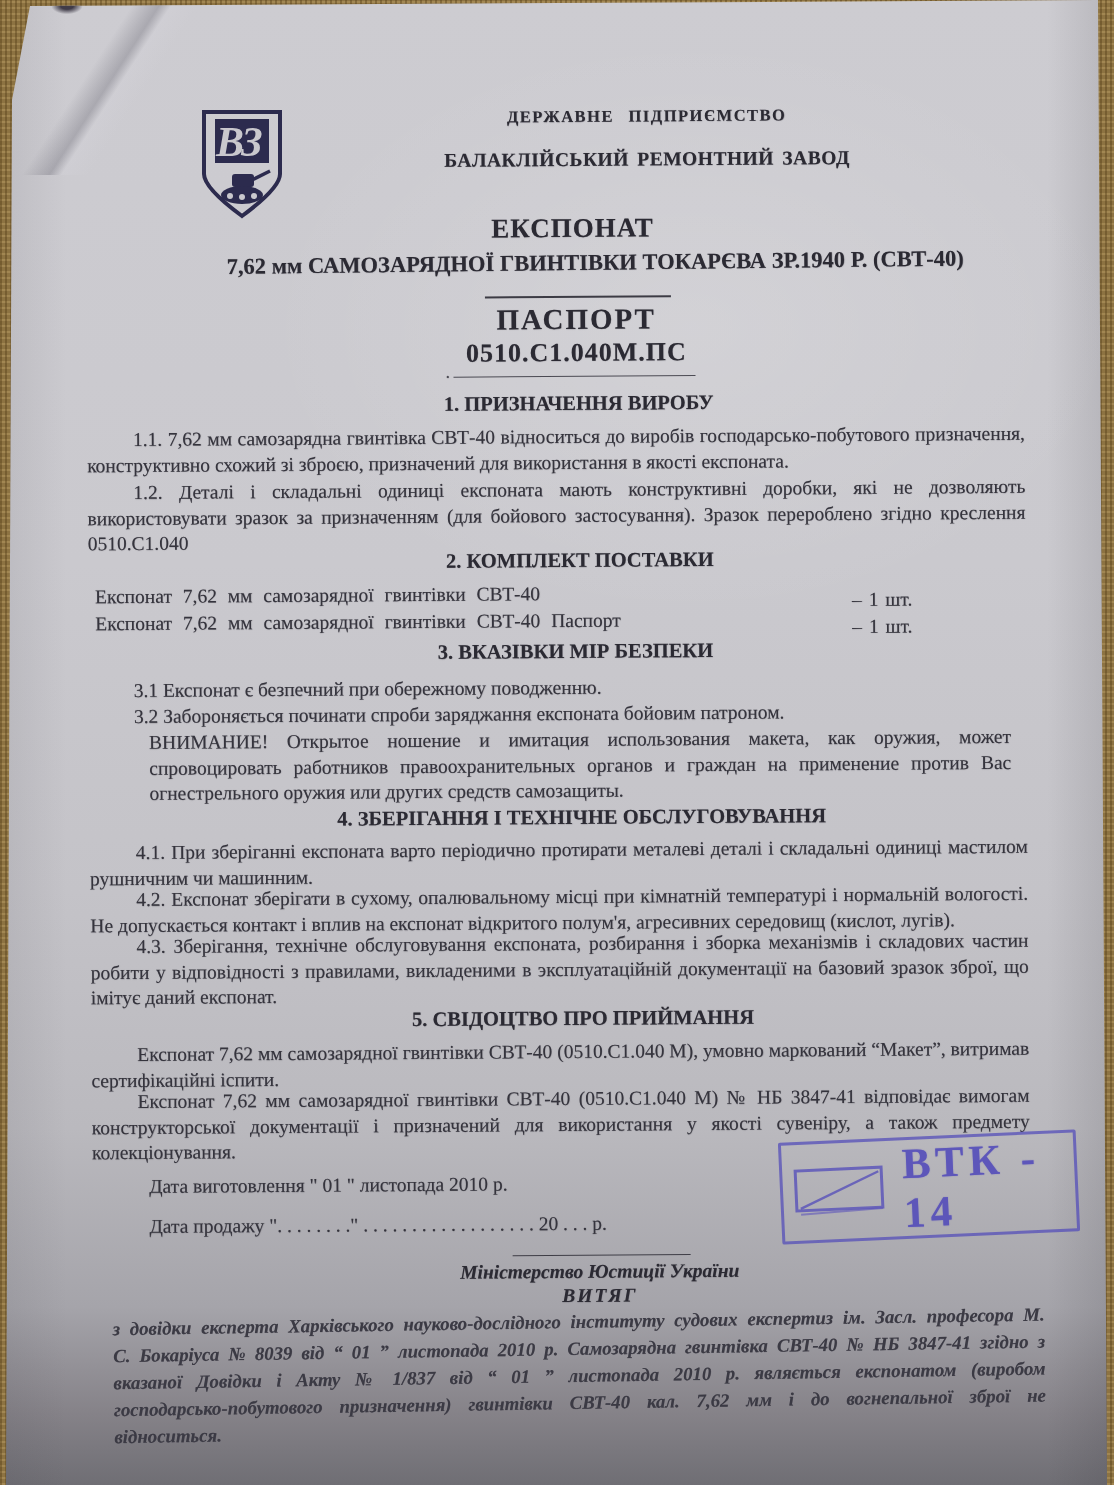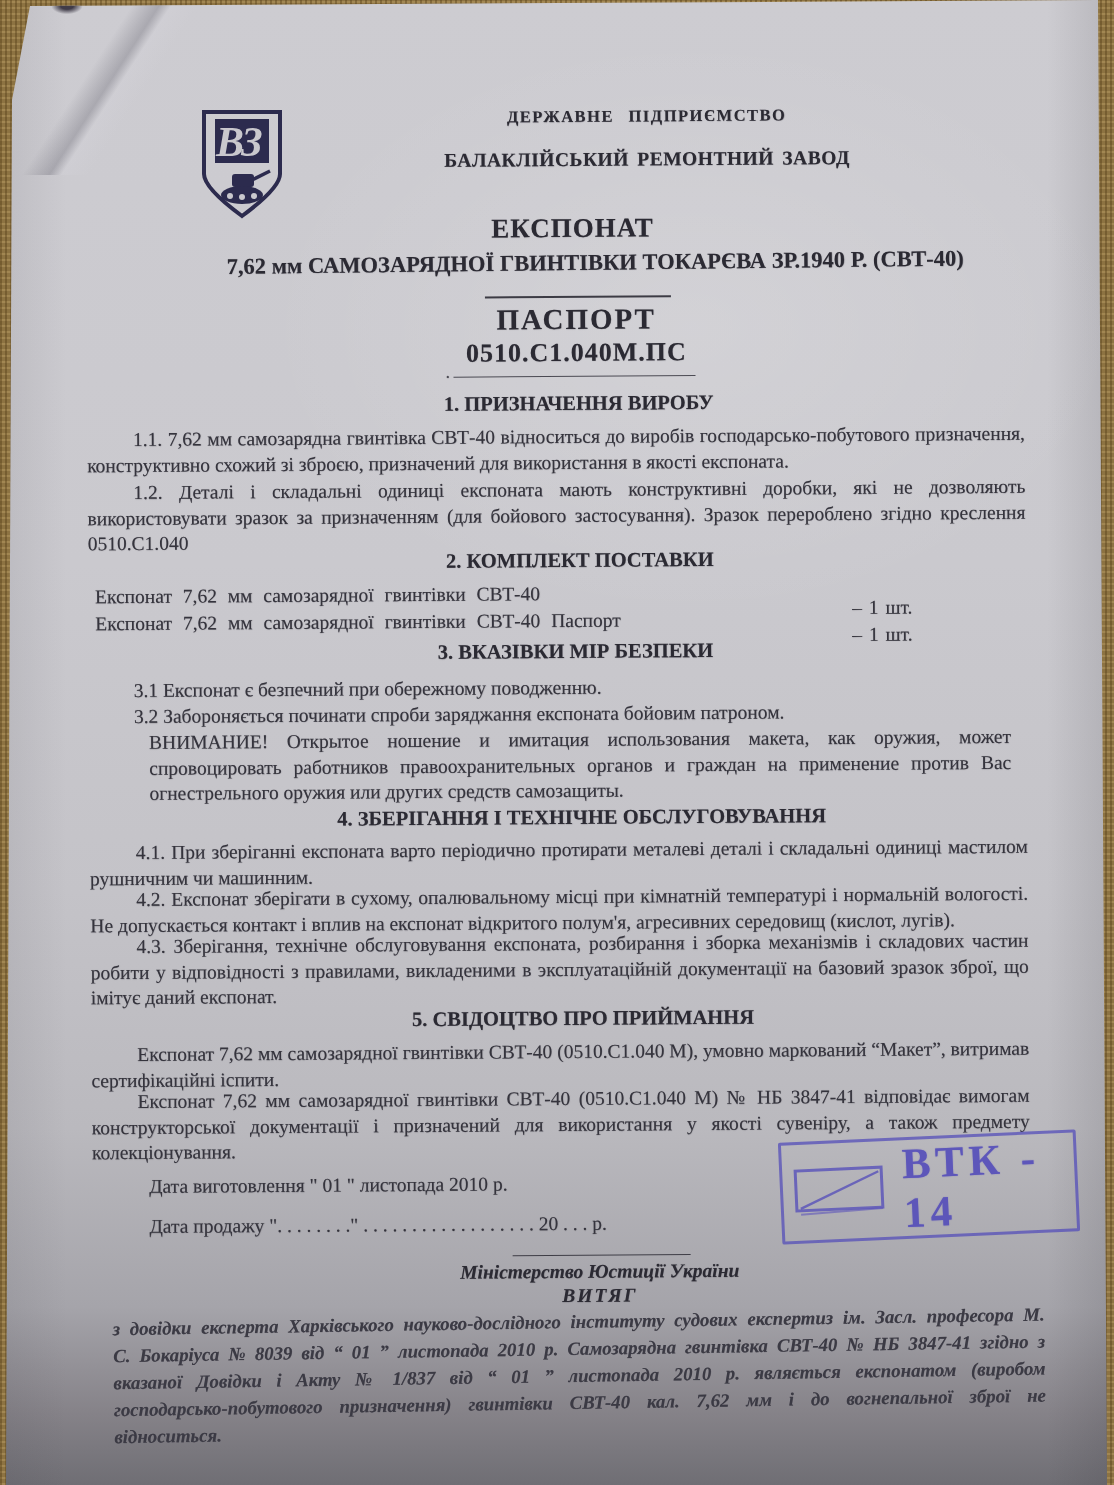--- a/index.html
+++ b/index.html
@@ -60,21 +60,21 @@
   .doc-type{top:303px;left:0;width:1156px;font-size:29px;letter-spacing:2px;}
   .doc-num{top:338px;left:0;width:1156px;font-size:26px;letter-spacing:1px;}
   .sepB{top:376px;left:455px;width:242px;border-top:1.6px solid #4b4a53;}
   .sepB::before{content:".";position:absolute;left:-8px;top:-16px;font-size:18px;color:#4b4a53;}
 
   .s1-title{top:392px;left:0;width:1160px;font-size:20.5px;}
   .p11{top:424px;left:88px;width:938px;}
   .p12{top:477px;left:88px;width:938px;}
   .s2-title{top:549px;left:0;width:1160px;font-size:20.5px;}
   .item{position:absolute;left:95px;width:930px;font-size:19.5px;word-spacing:6px;}
-  .item .qty{position:absolute;left:757px;top:16px;word-spacing:2px;}
+  .item .qty{position:absolute;left:757px;top:8px;word-spacing:2px;}
   .item1{top:583px;}
   .item2{top:610px;}
   .s3-title{top:640px;left:0;width:1150px;font-size:20.5px;}
   .p31{top:675px;left:133px;width:900px;}
   .p32{top:701px;left:133px;width:900px;}
   .pwarn{top:727px;left:148px;width:862px;}
   .s4-title{top:806px;left:0;width:1160px;font-size:20.5px;}
   .p41{top:837px;left:88px;width:938px;}
   .p42{top:884px;left:88px;width:938px;}
   .p43{top:931px;left:88px;width:938px;}

